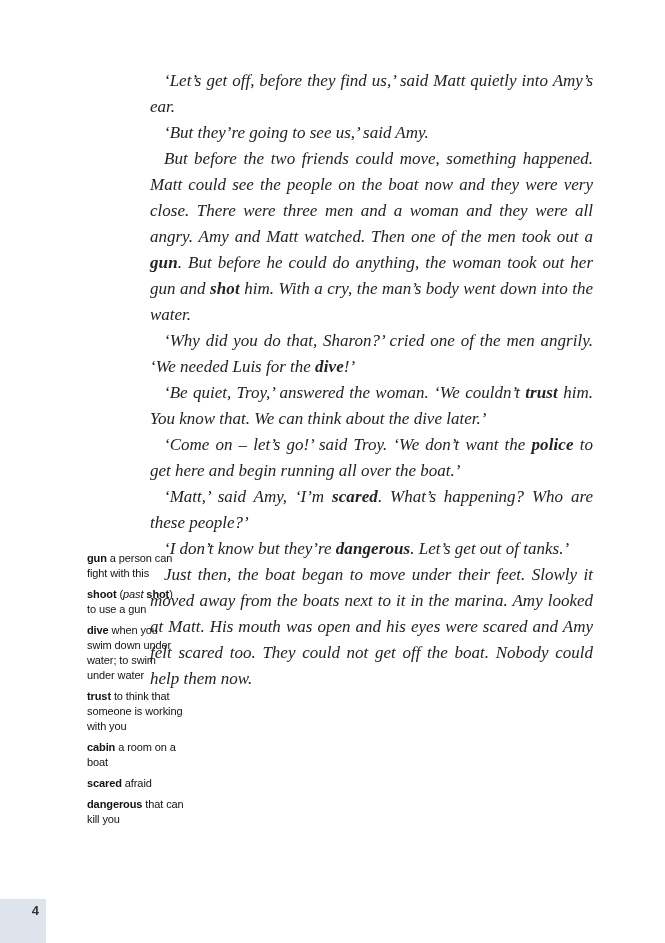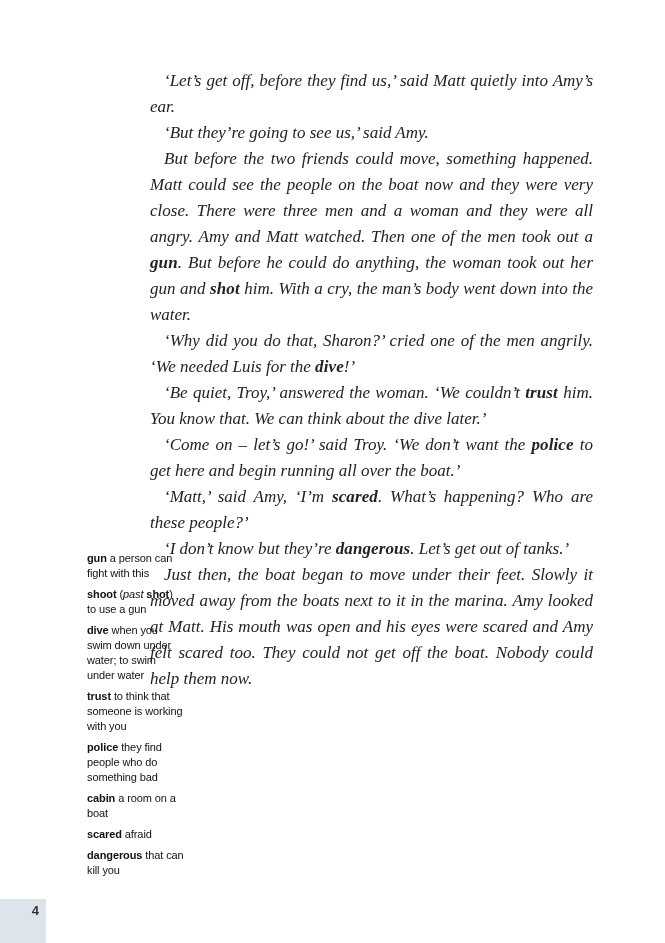--- a/index.html
+++ b/index.html
@@ -75,21 +75,20 @@
 </head>
 <body>
 
 <div class="page" style="background: rgb(255, 255, 255);">
 
   <aside class="glossary" id="glossary">
       <div class="gloss-entry"><b>gun</b><span> a person can fight with this</span></div>
       <div class="gloss-entry"><b>shoot</b><span> (</span><i>past</i><span> </span><b>shot</b><span>) to use a gun</span></div>
       <div class="gloss-entry"><b>dive</b><span> when you swim down under water; to swim under water</span></div>
       <div class="gloss-entry"><b>trust</b><span> to think that someone is working with you</span></div>
-      <div class="gloss-entry"><b>police</b><span> they find people who do something bad</span></div>
       <div class="gloss-entry"><b>cabin</b><span> a room on a boat</span></div>
       <div class="gloss-entry"><b>scared</b><span> afraid</span></div>
       <div class="gloss-entry"><b>dangerous</b><span> that can kill you</span></div>
     </aside>
 
   <main class="main-text" id="main-text" style="color: rgb(35, 35, 35);">
       <p><span>‘Let’s get off, before they find us,’ said Matt quietly into Amy’s ear.</span></p>
       <p><span>‘But they’re going to see us,’ said Amy.</span></p>
       <p><span>But before the two friends could move, something happened. Matt could see the people on the boat now and they were very close. There were three men and a woman and they were all angry. Amy and Matt watched. Then one of the men took out a </span><b>gun</b><span>. But before he could do anything, the woman took out her gun and </span><b>shot</b><span> him. With a cry, the man’s body went down into the water.</span></p>
       <p><span>‘Why did you do that, Sharon?’ cried one of the men angrily. ‘We needed Luis for the </span><b>dive</b><span>!’</span></p>

